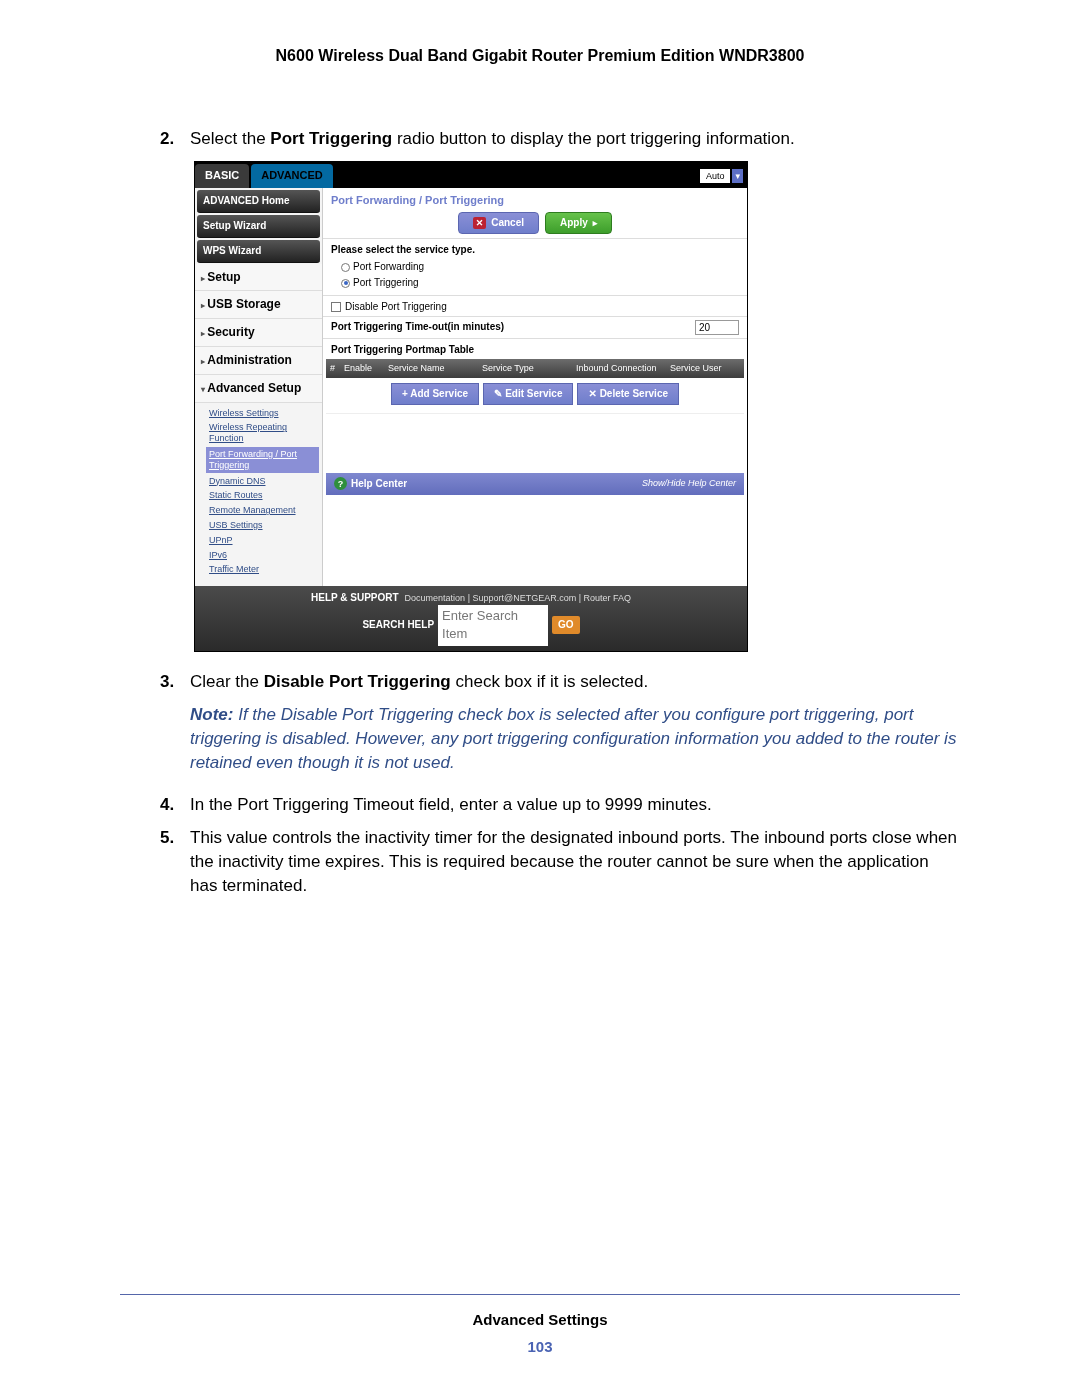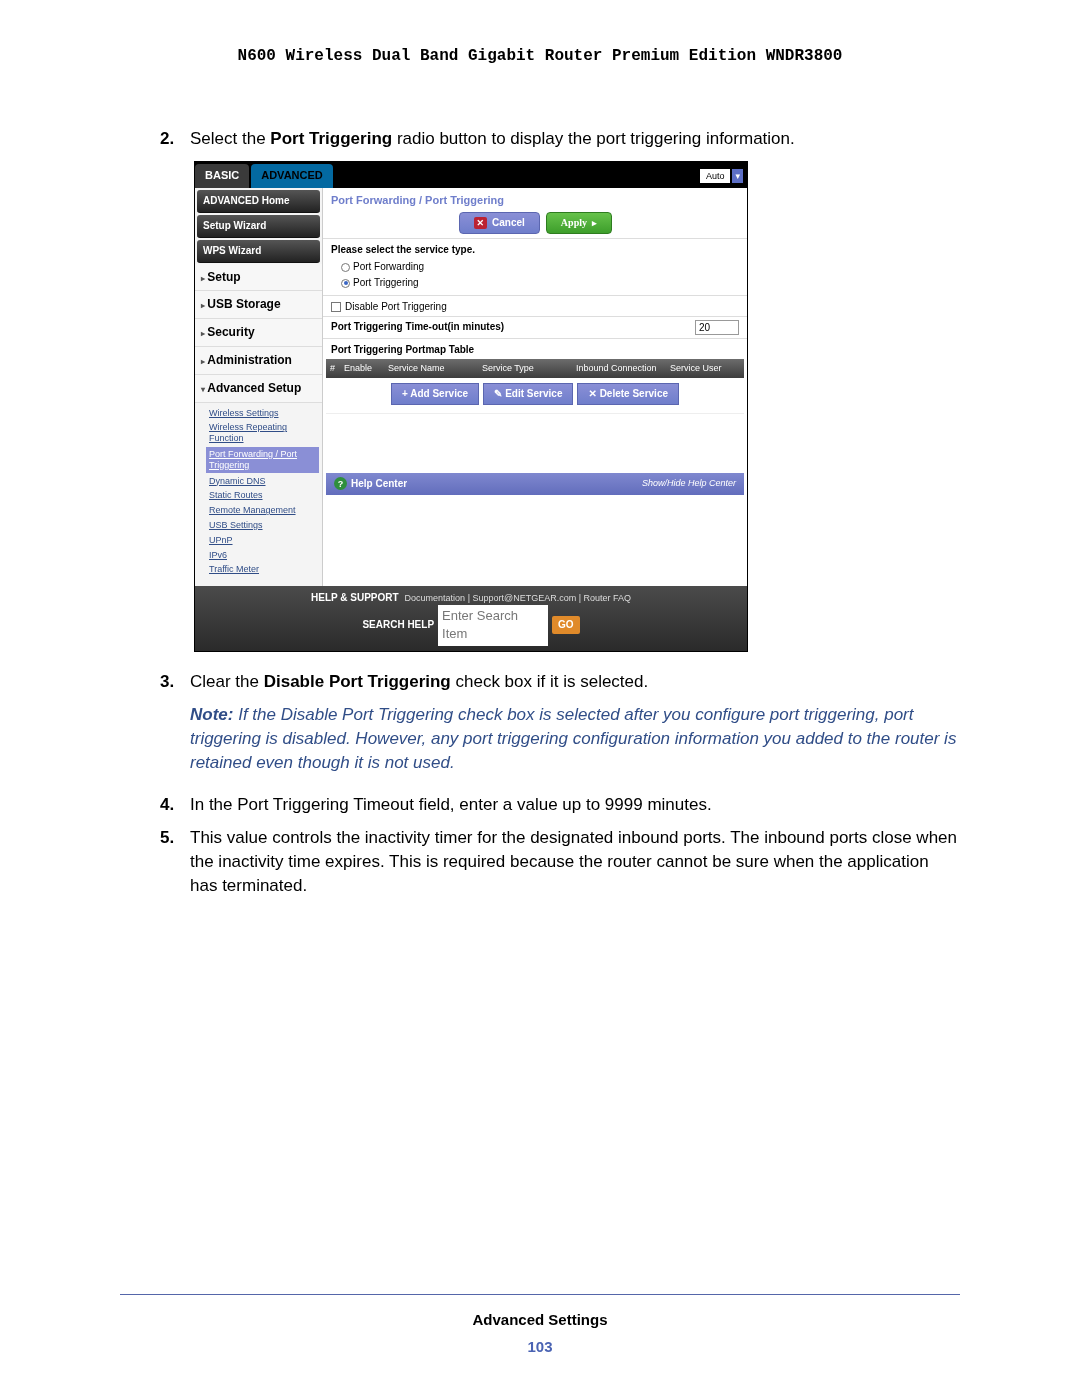--- a/index.html
+++ b/index.html
@@ -14,21 +14,20 @@
     line-height: 1.4;
   }
   .page {
     padding: 45px 120px 0 120px;
   }
   .doc-title {
     text-align: center;
     font-weight: bold;
     font-size: 16px;
     margin-bottom: 60px;
-    font-family: Liberation Mono, monospace;
   }
   ol.steplist {
     list-style: none;
     padding-left: 40px;
   }
   ol.steplist > li {
     margin-bottom: 10px;
     position: relative;
     padding-left: 30px;
   }
@@ -165,21 +164,21 @@
     font-size: 10px;
     font-weight: bold;
     color: #fff;
     padding: 3px 14px;
     display: inline-flex;
     align-items: center;
     gap: 5px;
   }
   .pill-red { background: linear-gradient(#8a8fd6,#6f7ecb); border:1px solid #5b66b0;}
   .pill-red .x { background:#b23; padding:0 3px; border-radius:2px; font-size:9px;}
-  .pill-green { background: linear-gradient(#66c24a,#3d9e2b); border:1px solid #2e7c1f;font-family:Liberation Serif, serif;}
+  .pill-green { background: linear-gradient(#66c24a,#3d9e2b); border:1px solid #2e7c1f;}
   .pill-green .arw { font-size:9px; }
   .section-lbl { font-size: 10px; font-weight: bold; padding: 4px 8px 2px 8px; border-top:1px solid #ddd;}
   .radio-row { font-size: 10px; padding: 1px 8px 1px 18px; }
   .radio { display:inline-block; width:9px; height:9px; border:1px solid #777; border-radius:50%; vertical-align:middle; margin-right:3px; position:relative;}
   .radio.sel::after { content:""; position:absolute; inset:1.5px; background:#3a66c4; border-radius:50%;}
   .chk { display:inline-block; width:10px; height:10px; border:1px solid #777; vertical-align:middle; margin-right:4px;}
   .timeout-row { display:flex; justify-content:space-between; align-items:center; padding:3px 8px; font-size:10px; font-weight:bold; border-top:1px solid #ddd;}
   .timeout-input { width:44px; border:1px solid #999; font-size:10px; padding:1px 3px;}
   .table-hdr { background: linear-gradient(#6c6c6c,#3d3d3d); color:#fff; font-size:9px; display:flex; padding:3px 4px; margin:0 3px;}
   .table-hdr span { flex:1; }

